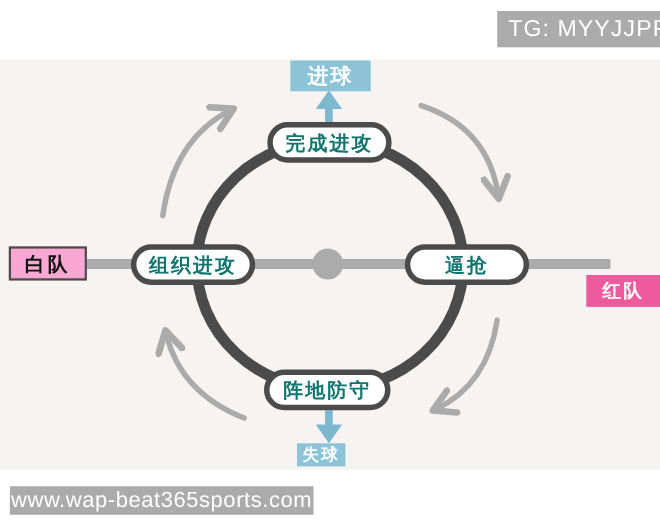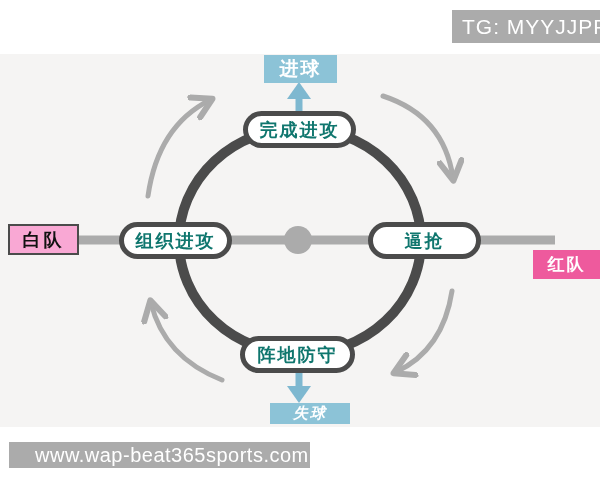--- a/index.html
+++ b/index.html
@@ -39,33 +39,33 @@
   #team-red {
     left:533px; top:226px; width:67px; height:29px;
     background:#ee5a9d; color:#ffffff; font-size:17px; letter-spacing:2px;margin-top:24px;
   }
   .outcome {
     position:absolute; box-sizing:border-box;
     display:flex; align-items:center; justify-content:center;
     background:#8cc3d7; color:#ffffff; font-weight:bold; white-space:nowrap;
   }
   #outcome-top    { left:264px; top:55px;  width:73px; height:28px; font-size:19px; letter-spacing:2px; }
-  #outcome-bottom { left:270px; top:403px; width:80px; height:21px; font-size:15px; letter-spacing:2px;font-style:italic; }
+  #outcome-bottom { left:270px; top:403px; width:44px; height:21px; font-size:15px; letter-spacing:2px; }
 
   .graybar {
     position:absolute; background:#ababab; color:#ffffff;
     display:flex; align-items:center; white-space:nowrap;
   }
   #tg-badge {
     left:452px; top:10px; width:148px; height:33px;
     padding-left:10px; font-size:21px; letter-spacing:1px;
   }
   #site-bar {
     left:9px; top:442px; width:275px; height:26px;
-    padding-left:26px; font-size:20px; letter-spacing:0.5px;
+    padding-left:1px; font-size:20px; letter-spacing:0.5px;
   }
 </style>
 </head>
 <body>
 
 <div id="stage">
 
   <div id="panel"></div>
 
   <svg id="gfx" viewBox="0 0 600 480" xmlns="http://www.w3.org/2000/svg" aria-hidden="true">

